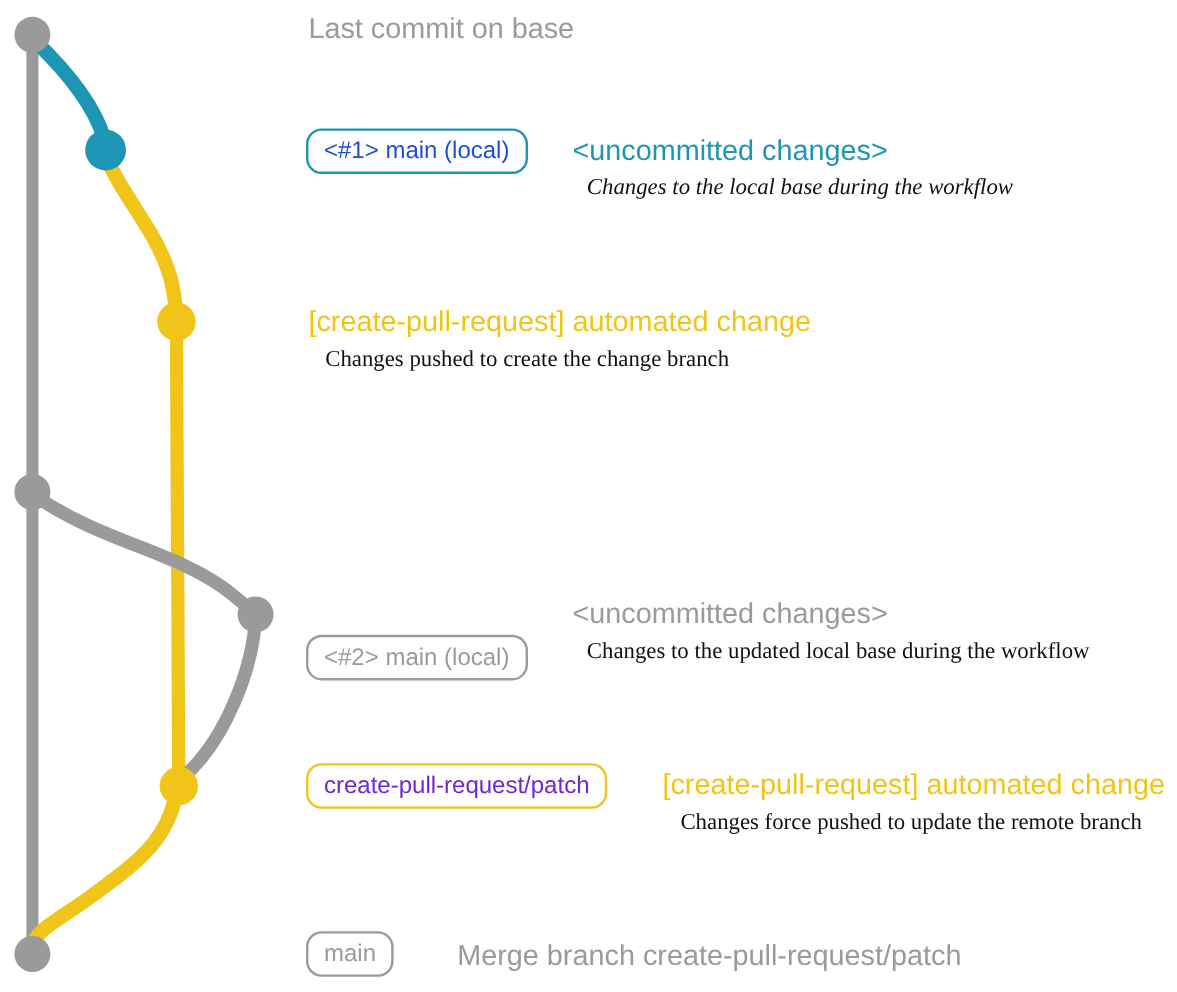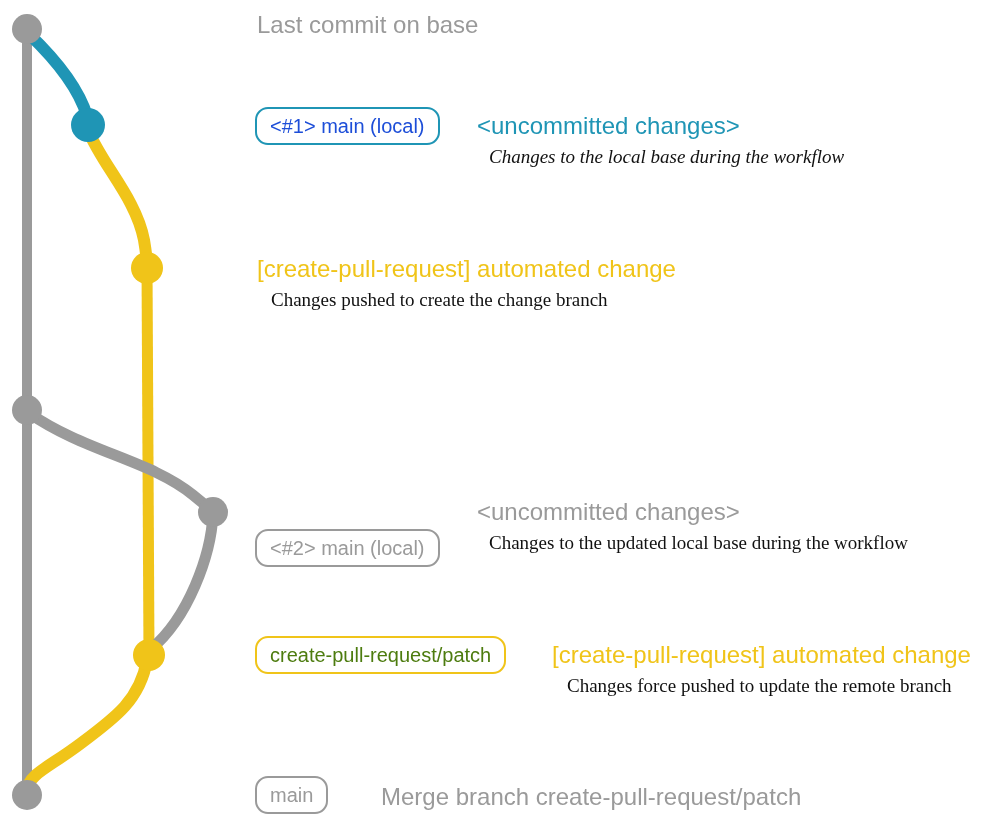--- a/index.html
+++ b/index.html
@@ -34,21 +34,21 @@
     font-family: "Liberation Sans", sans-serif;
     font-size: 20px;
     line-height: 24px;
     padding: 5px 13px;
     border: 2px solid;
     border-radius: 13px;
     background: #ffffff;
   }
   .badge-blue   { color: #1d4ed8; border-color: #1f95b5; }
   .badge-gray   { color: #9a9a9a; border-color: #9a9a9a; }
-  .badge-yellow { color: #4d7c0f; border-color: #f0c419; }
+  .badge-yellow { color: #6d28d9; border-color: #f0c419; }
   .serif-desc {
     font-family: "Liberation Serif", serif;
     font-size: 19px;
     line-height: 22px;
     color: #111111;
   }
 </style>
 </head>
 <body>
 

